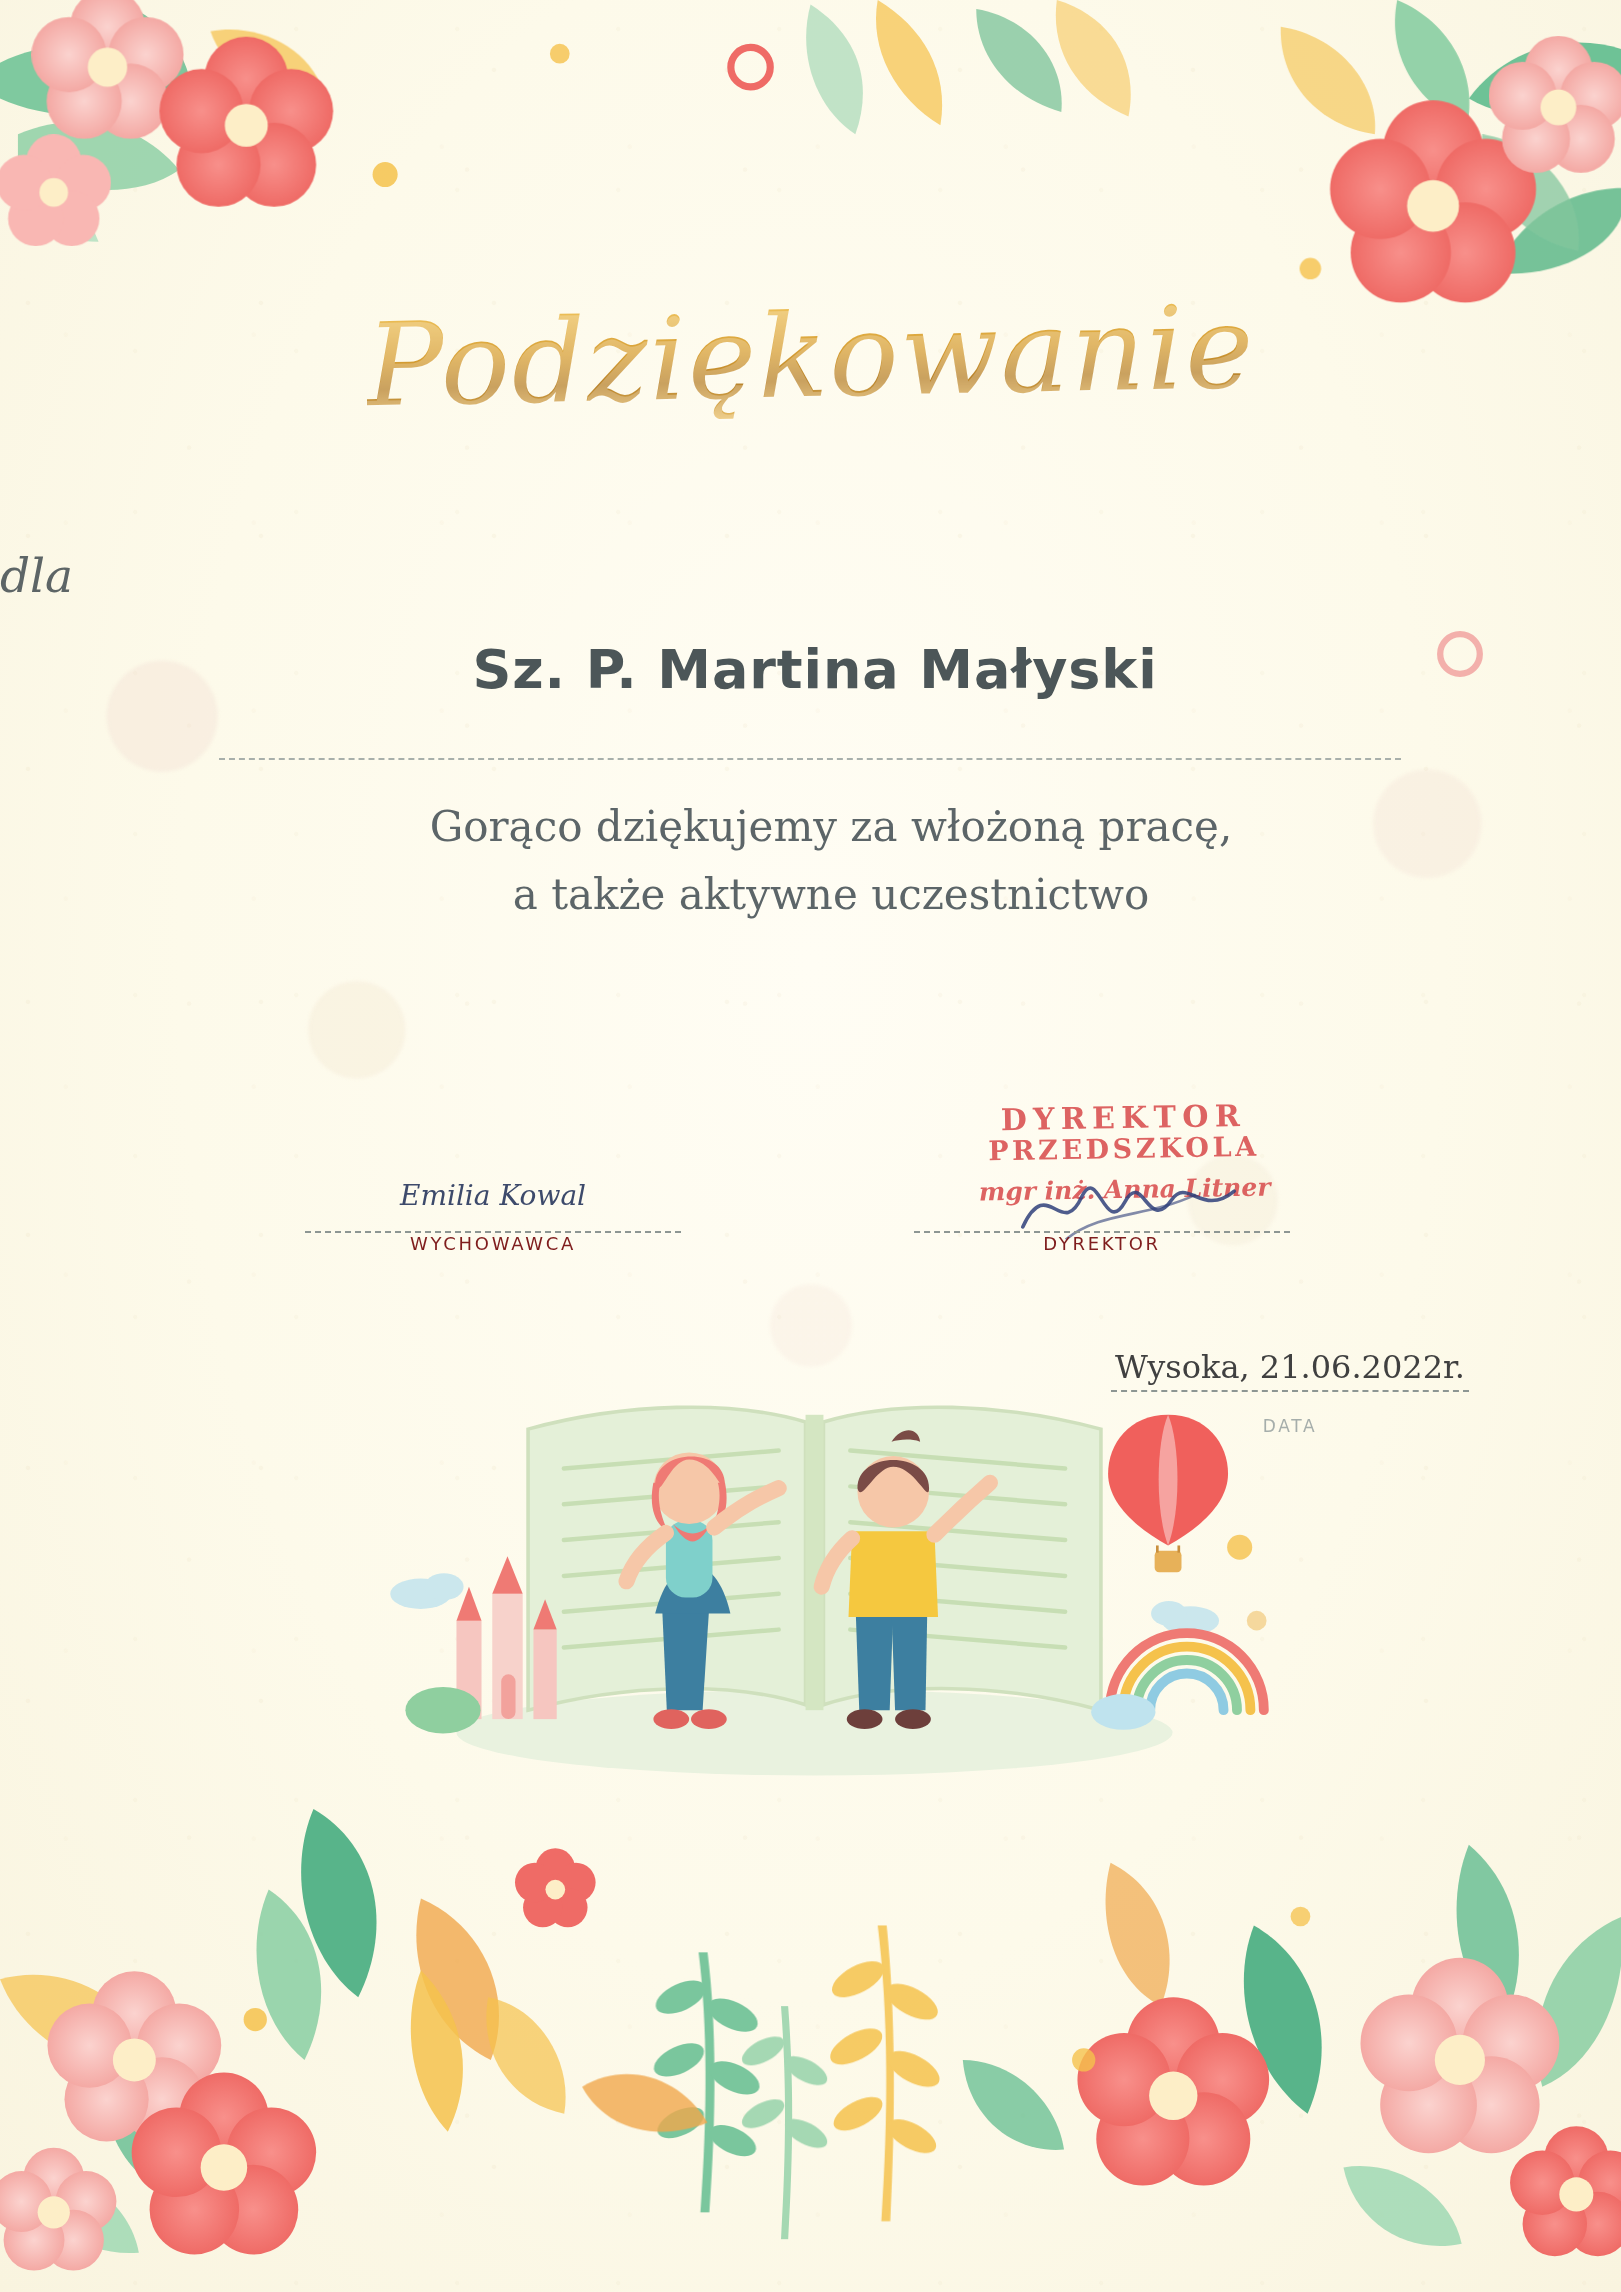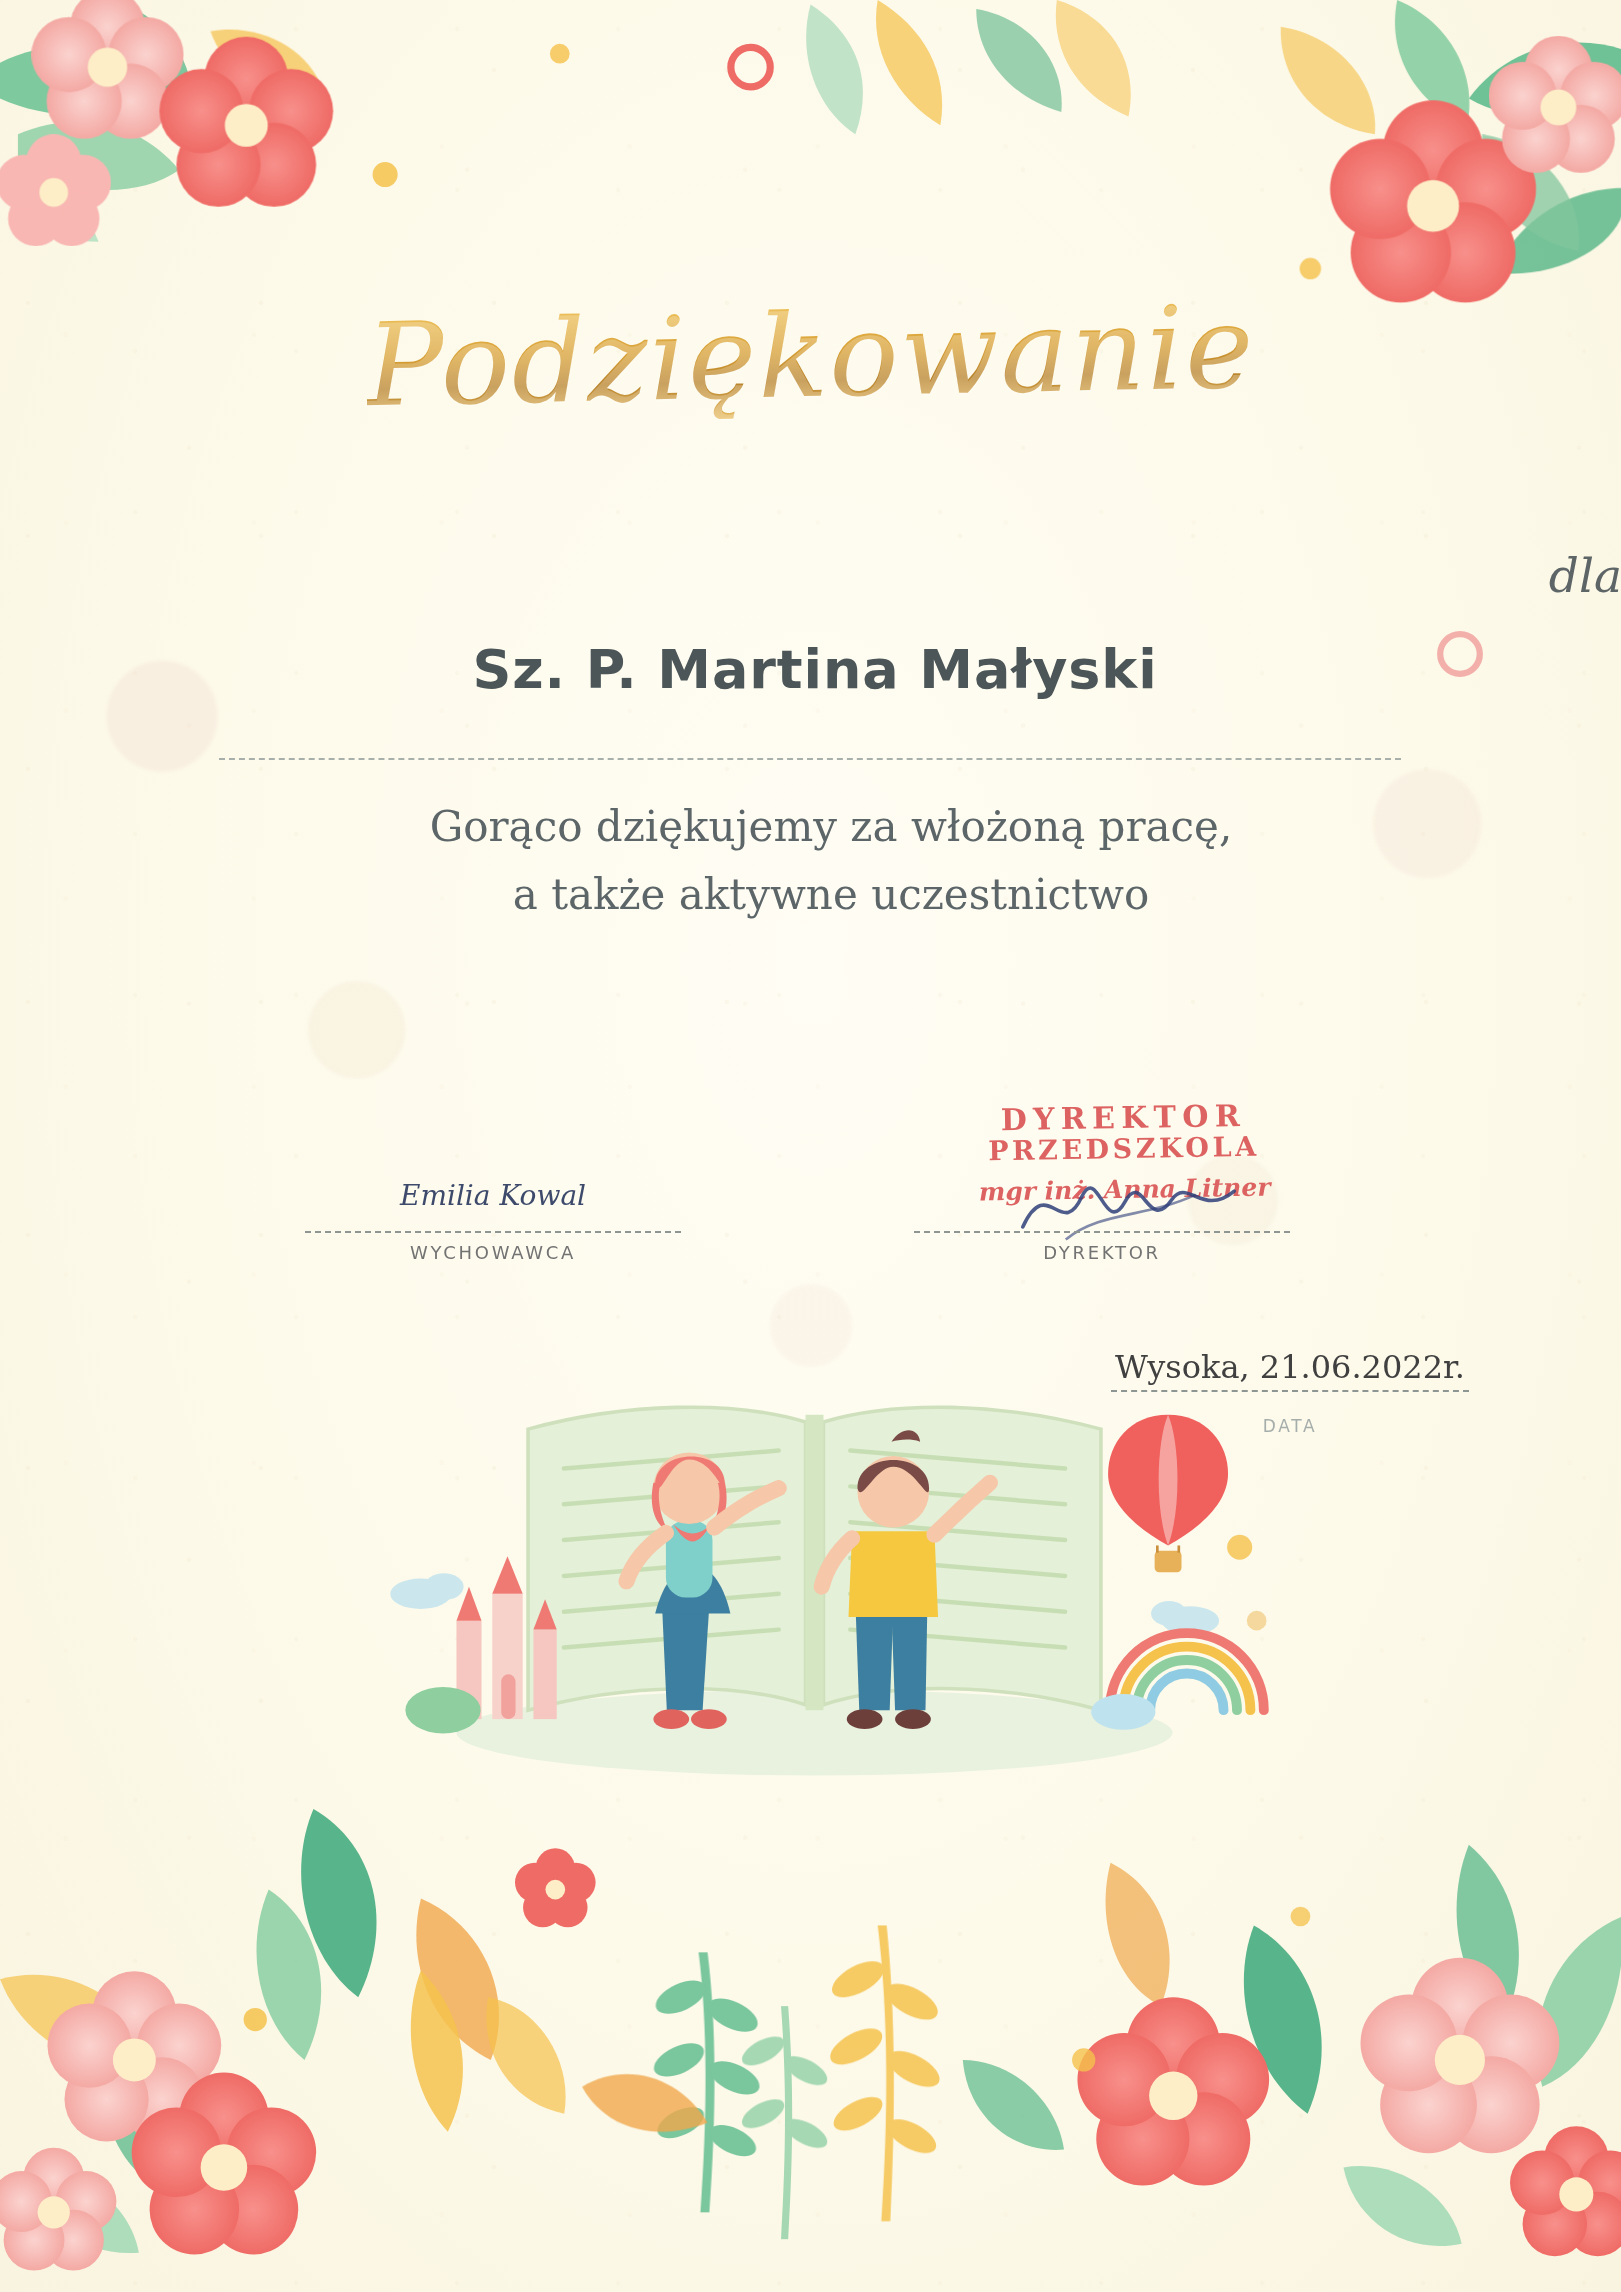--- a/index.html
+++ b/index.html
@@ -75,22 +75,22 @@
     background-clip: text;
     color: transparent;
     text-shadow: 0 1.8px 0 rgba(255,255,255,.25);
     line-height: 1.05;
     display: inline-block;
     transform: rotate(-1.2deg);
   }
   .dla {
     position: absolute;
     top: 548px;
-    left: 0; right: 0;
-    text-align: right;
+    left: 0; right: 12px;
+    text-align: left;
     font-family: "DejaVu Serif", serif;
     font-style: italic;
     font-size: 47px;
     color: #5d6566;
   }
   .recipient {
     position: absolute;
     top: 638px;
     left: 0; right: 0;
     text-align: center;
@@ -144,25 +144,24 @@
     color: #3d4a6b;
     height: 63px;
     line-height: 63px;
     white-space: nowrap;
   }
   .sig-line {
     border-top: 2.7px dashed #8d9693;
     margin: 3.6px 9px 0 9px;
   }
   .sig-caption {
-    margin-top: 9px;
     font-family: "DejaVu Sans", sans-serif;
     font-size: 18px;
     letter-spacing: 2.7px;
-    color: #737373;
+    color: #7f1d1d;
   }
   .stamp {
     position: absolute;
     top: 1100px;
     left: 976px;
     width: 296px;
     text-align: center;
     color: #d94f4f;
     transform: rotate(-1deg);
     opacity: .88;

